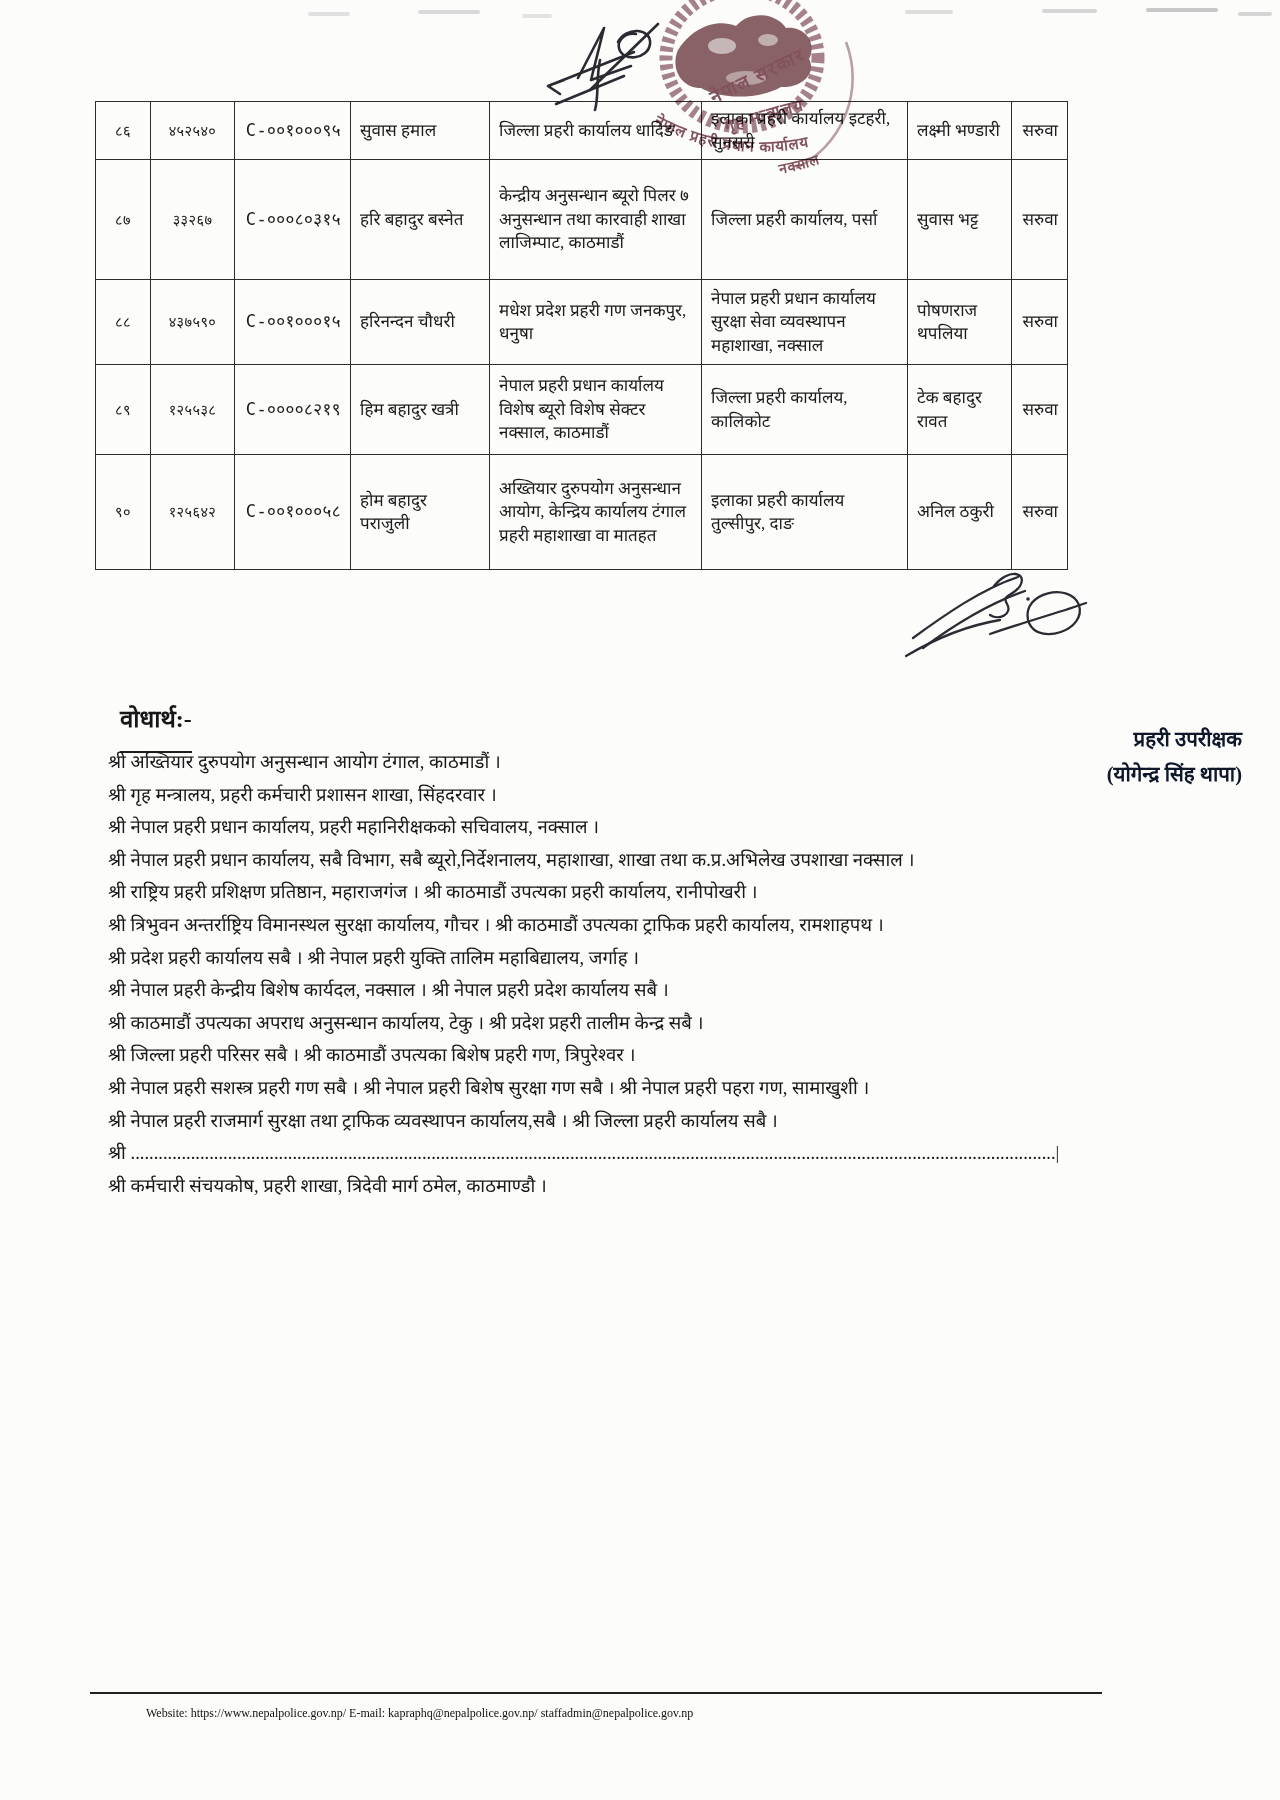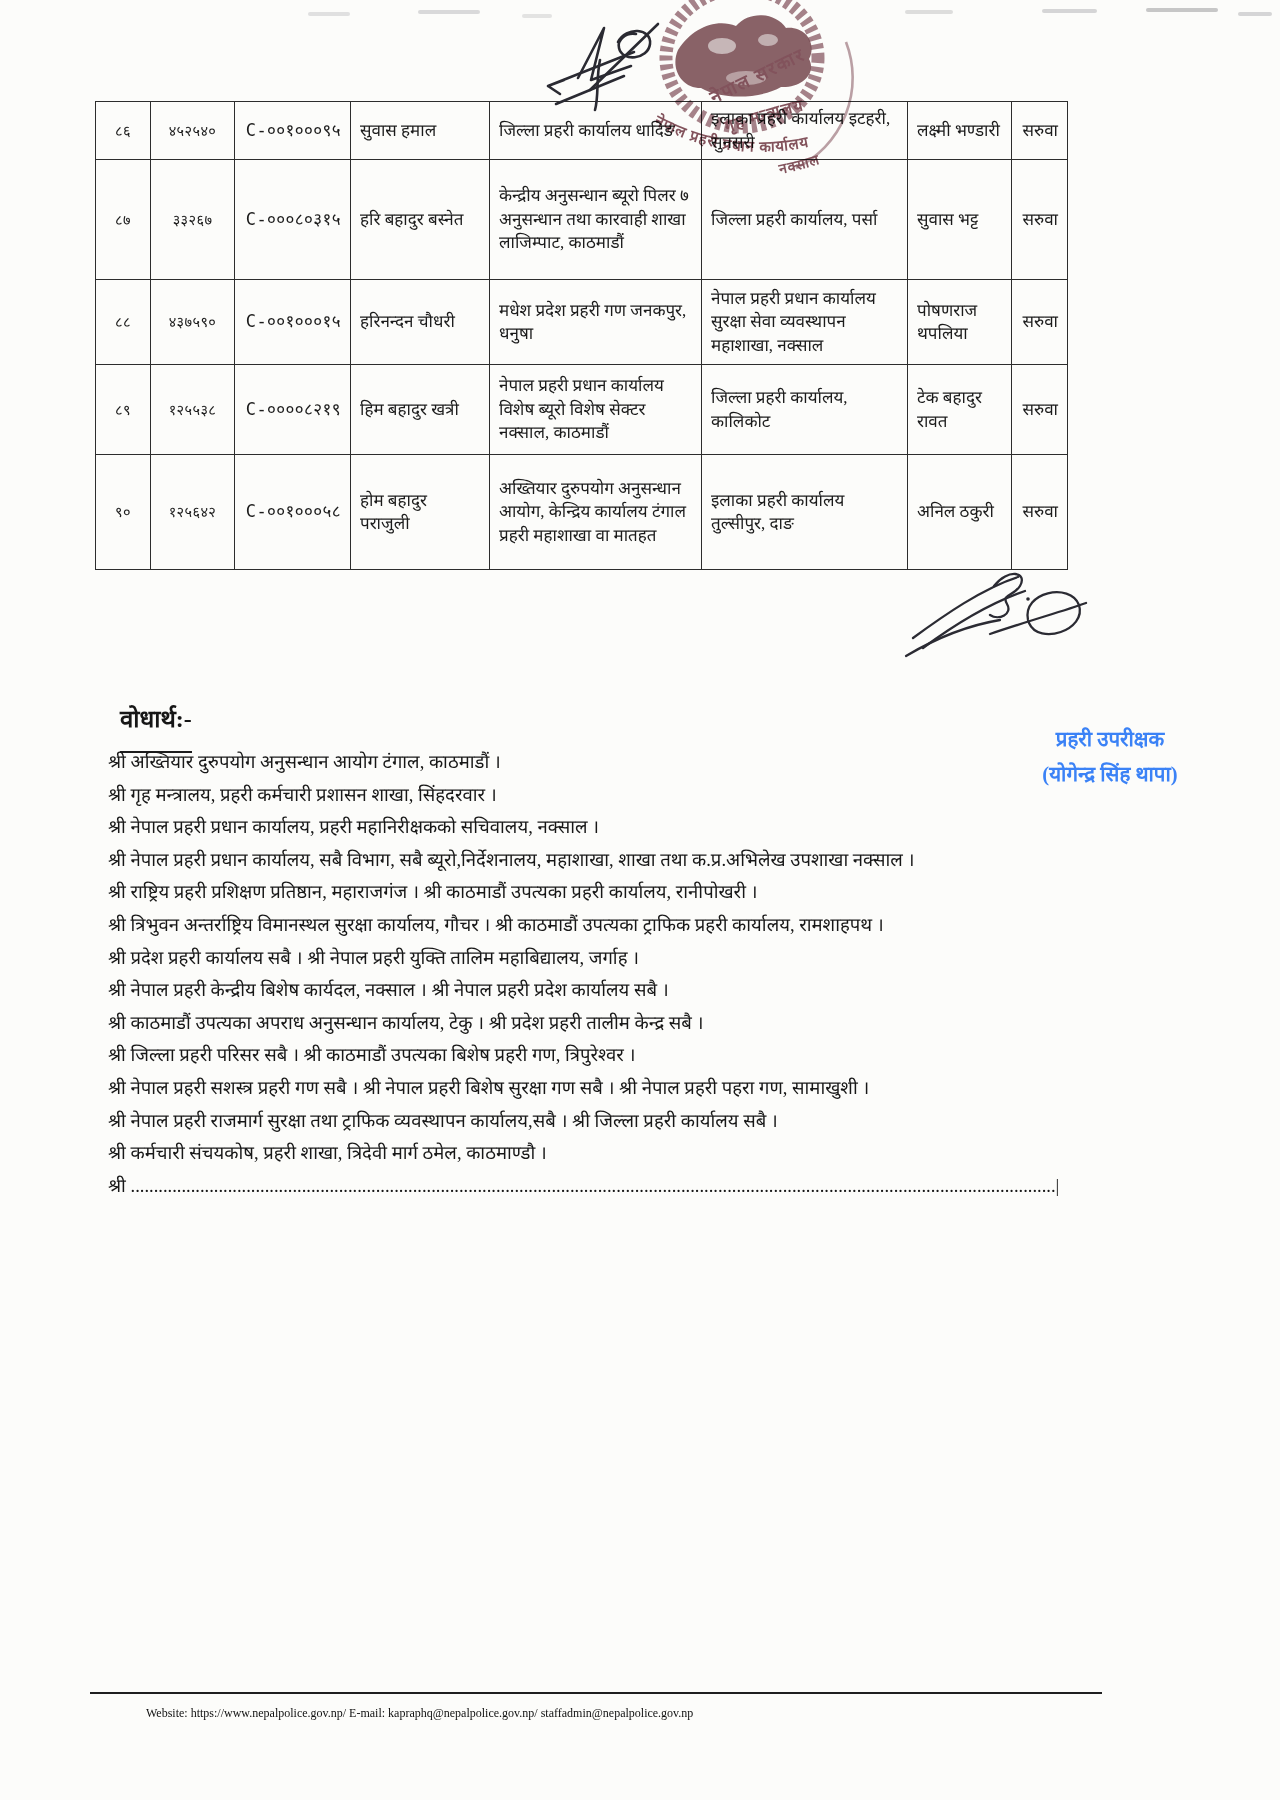--- a/index.html
+++ b/index.html
@@ -31,21 +31,21 @@
   td.c-sn.hand, td.c-reg.hand { font-size:14.5px; }
 
   
   .stamp { position:absolute; left:600px; top:0; width:270px; height:190px;
            z-index:3; mix-blend-mode:multiply; opacity:.92; }
   .handmark { position:absolute; left:538px; top:16px; width:145px; height:100px; z-index:4; }
   .signature { position:absolute; left:898px; top:558px; width:195px; height:115px; z-index:2; }
 
   
   .signatory { position:absolute; left:978px; top:724px; width:264px;
-               text-align:center; font-weight:bold; font-size:20.5px; color:#3b82f6; }
+               text-align:right; font-weight:bold; font-size:20.5px; color:#0f172a; }
   .signatory .line { margin-bottom:7px; white-space:nowrap; }
 
   
   .cc-head { position:absolute; left:120px; top:701px; font-size:24px; font-weight:bold;
              color:#161616; border-bottom:2px solid #1d1d1d; padding-bottom:17px; }
   .cc-list { position:absolute; left:108px; top:746px; width:1070px;
              font-size:18.5px; color:#171717; }
   .cc-line { height:32.6px; line-height:32.6px; white-space:nowrap; overflow:hidden; }
 
   
@@ -217,21 +217,21 @@
   <div class="cc-line">श्री नेपाल प्रहरी केन्द्रीय बिशेष कार्यदल, नक्साल । श्री नेपाल प्रहरी प्रदेश कार्यालय सबै  ।</div>
 
   <div class="cc-line">श्री काठमाडौं उपत्यका अपराध अनुसन्धान कार्यालय, टेकु । श्री प्रदेश प्रहरी तालीम केन्द्र सबै ।</div>
 
   <div class="cc-line">श्री जिल्ला प्रहरी परिसर सबै  । श्री काठमाडौं उपत्यका बिशेष प्रहरी गण, त्रिपुरेश्वर ।</div>
 
   <div class="cc-line">श्री नेपाल प्रहरी सशस्त्र प्रहरी गण सबै । श्री नेपाल प्रहरी बिशेष सुरक्षा गण सबै । श्री नेपाल प्रहरी पहरा गण, सामाखुशी ।</div>
 
   <div class="cc-line">श्री नेपाल प्रहरी राजमार्ग सुरक्षा तथा ट्राफिक व्यवस्थापन कार्यालय,सबै । श्री जिल्ला प्रहरी कार्यालय सबै  ।</div>
 
+  <div class="cc-line">श्री ........................................................................................................................................................................................................|</div>
+
   <div class="cc-line">श्री कर्मचारी संचयकोष, प्रहरी शाखा, त्रिदेवी मार्ग ठमेल, काठमाण्डौ ।</div>
-
-  <div class="cc-line">श्री ........................................................................................................................................................................................................|</div>
 </div>
 
   <div class="footer-rule"></div>
   <div class="footer-text">Website: https://www.nepalpolice.gov.np/ E-mail: kapraphq@nepalpolice.gov.np/ staffadmin@nepalpolice.gov.np</div>
 
 </div>
 
 </body></html>

